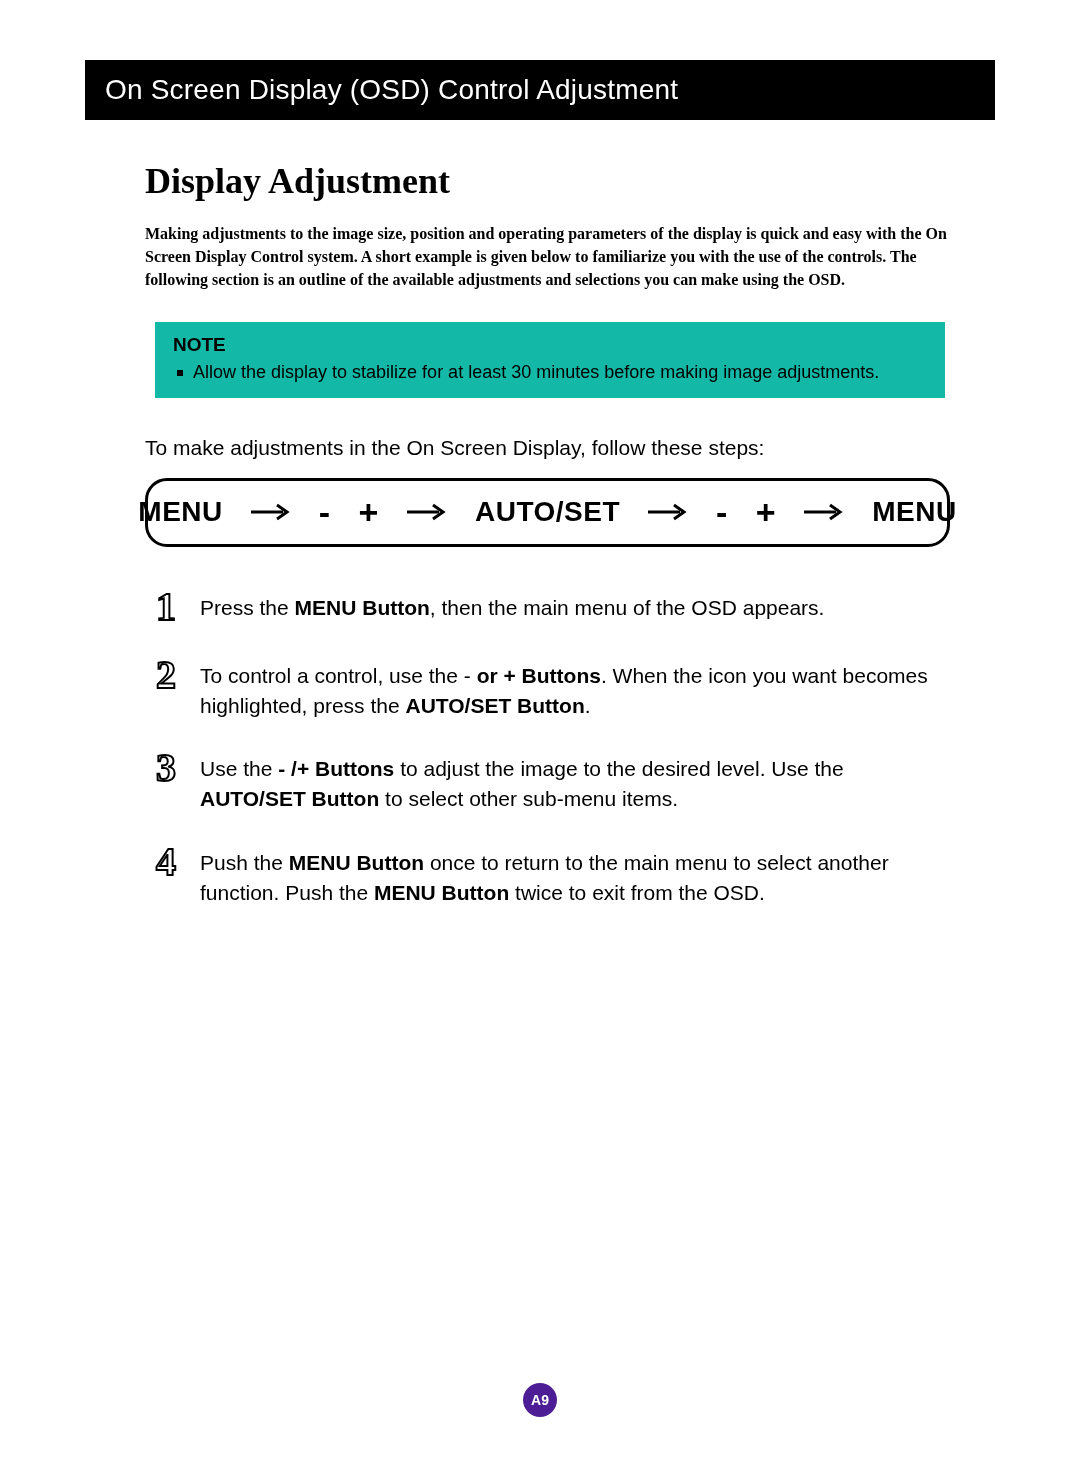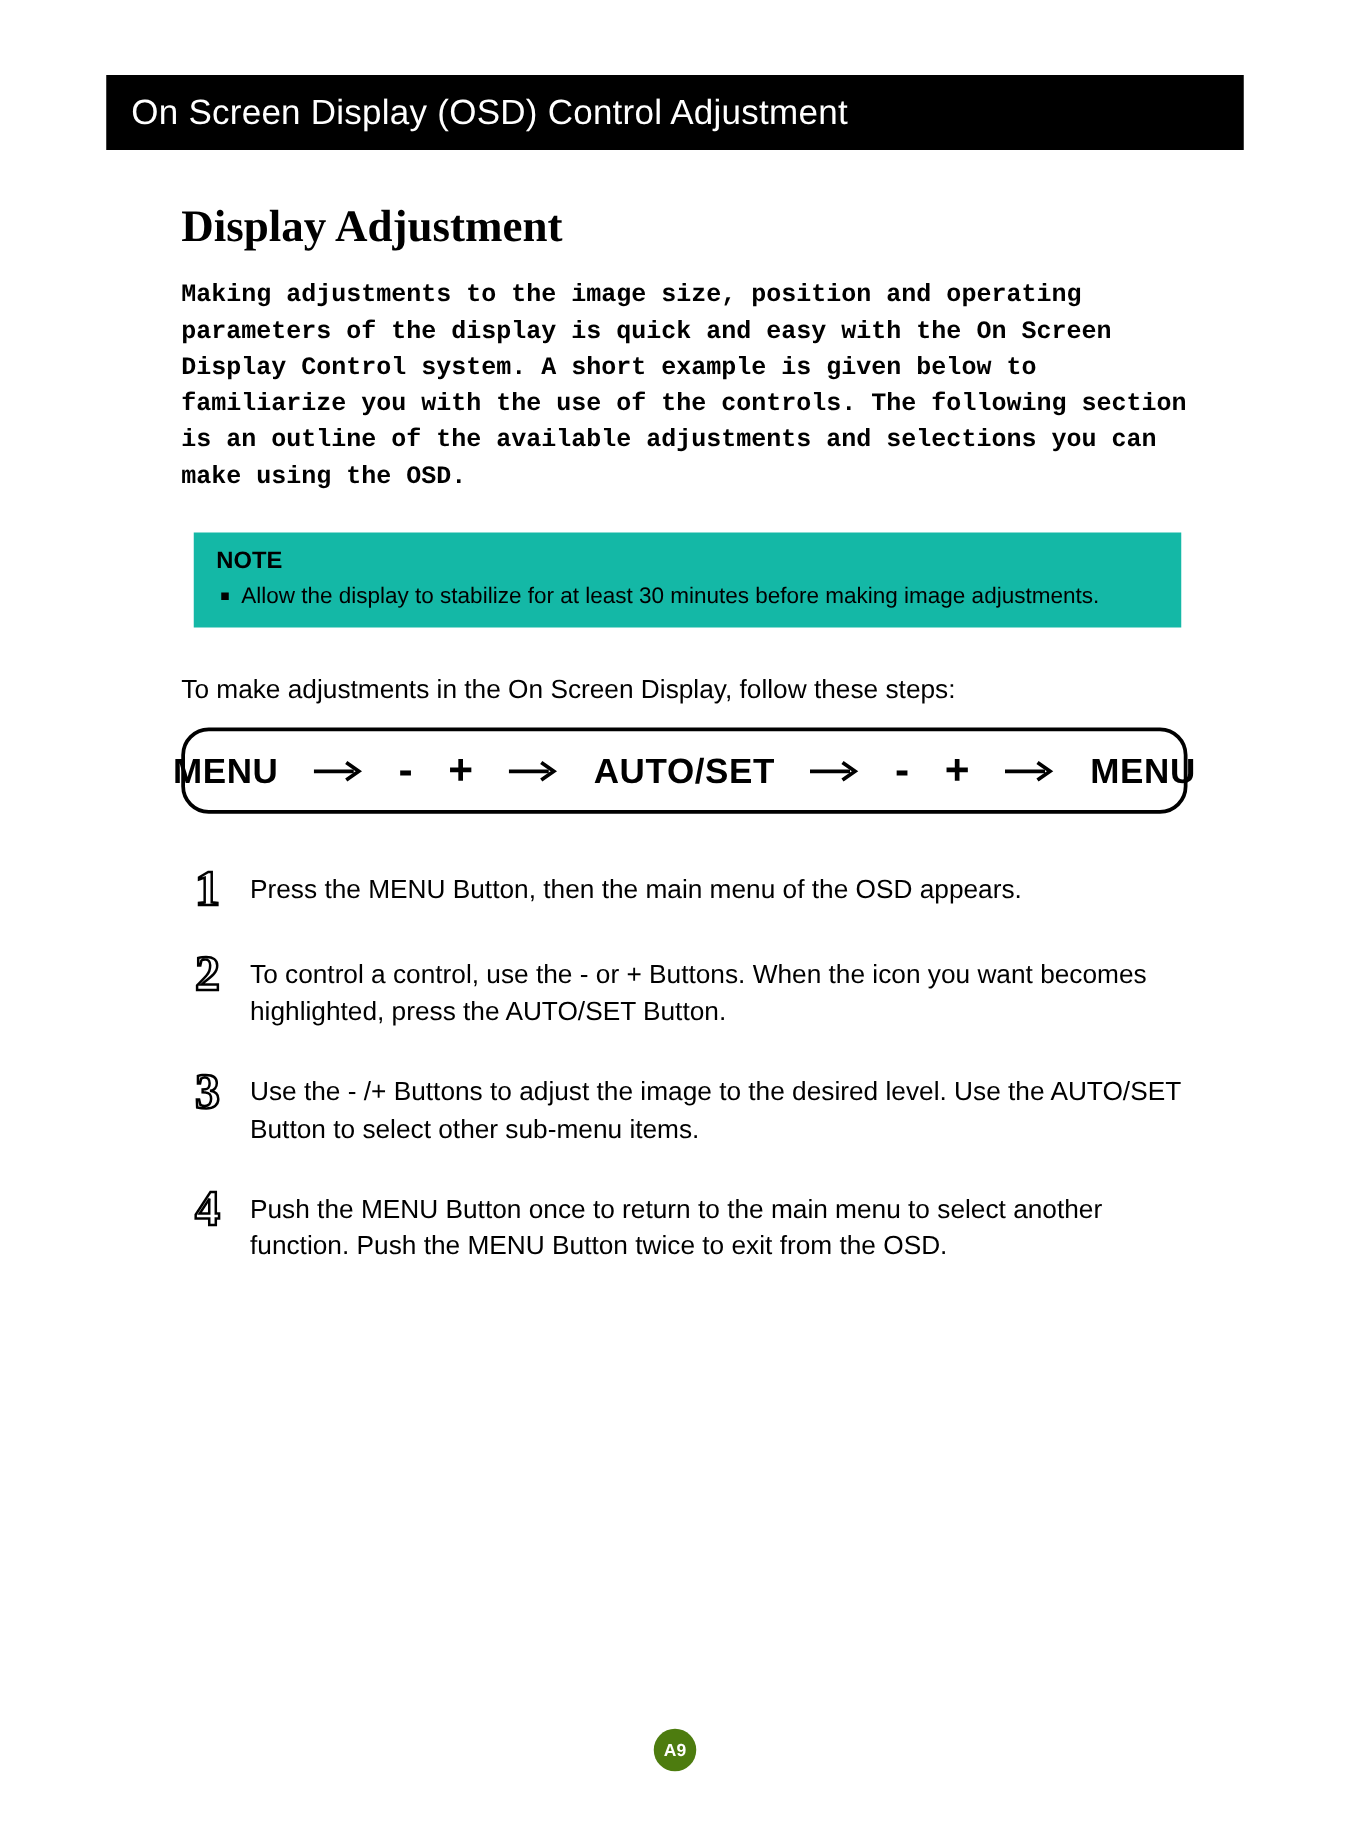--- a/index.html
+++ b/index.html
@@ -1,34 +1,34 @@
 <!DOCTYPE html>
 <html><head>
 <meta charset="utf-8">
 <style>
   html,body{margin:0;padding:0;background:#fff;font-family:Arial,Helvetica,sans-serif;color:#000}
   .page{width:1080px;height:1477px;margin:0 auto;position:relative;box-sizing:border-box;padding:60px 85px 0 85px}
   .black-bar{background:#000;color:#fff;font-size:28px;padding:14px 14px 14px 20px;letter-spacing:.2px}
   .section-title{font-family:Georgia,'Times New Roman',serif;font-weight:bold;font-size:36px;margin:40px 0 20px 60px}
-  .intro{font-family:Liberation Mono, monospace;font-weight:bold;font-size:20px;line-height:1.45;margin:0 30px 30px 60px}
+  .intro{font-family:Liberation Serif, serif;font-weight:bold;font-size:16px;line-height:1.45;margin:0 30px 30px 60px}
   .note-box{background:#14b8a6;margin:0 50px 0 70px;padding:12px 18px 14px 18px}
   .note-label{font-family:Arial,Helvetica,sans-serif;font-weight:bold;font-size:19px;margin-bottom:4px}
   .note-item{font-size:18px;line-height:1.35;display:flex}
   .note-bullet{width:6px;height:6px;background:#000;margin:10px 10px 0 4px;flex-shrink:0}
   .lead{font-size:21px;margin:38px 0 18px 60px}
   .flow-box{border:3.5px solid #000;border-radius:22px;margin:0 45px 0 60px;padding:12px 16px;display:flex;align-items:center;justify-content:center;gap:28px;font-weight:bold;font-size:28px;letter-spacing:.5px}
   .flow-box .arrow svg{display:block}
   .flow-box .sym{font-family:Arial,Helvetica,sans-serif;font-size:34px;font-weight:bold}
   .steps{margin:40px 45px 0 65px}
   .step{display:flex;gap:18px;margin-bottom:28px}
   .step-num{font-family:Georgia,'Times New Roman',serif;font-size:40px;font-weight:bold;line-height:1;min-width:32px;text-align:center;
     color:#fff;-webkit-text-stroke:2px #000;text-stroke:2px #000}
   .step-text{font-size:21px;line-height:1.42;padding-top:6px}
-  .step-text b{font-weight:normal}
-  .page-num{position:absolute;bottom:60px;left:50%;transform:translateX(-50%);width:34px;height:34px;border-radius:50%;background:#4d7c0f;color:#fff;font-size:14px;font-weight:bold;display:flex;align-items:center;justify-content:center}
+  .step-text b{font-weight:bold}
+  .page-num{position:absolute;bottom:60px;left:50%;transform:translateX(-50%);width:34px;height:34px;border-radius:50%;background:#4c1d95;color:#fff;font-size:14px;font-weight:bold;display:flex;align-items:center;justify-content:center}
 </style>
 </head>
 <body>
 
 <div class="page">
 
   <div class="black-bar">
     <span>On Screen Display (OSD) Control Adjustment</span>
   </div>
 

